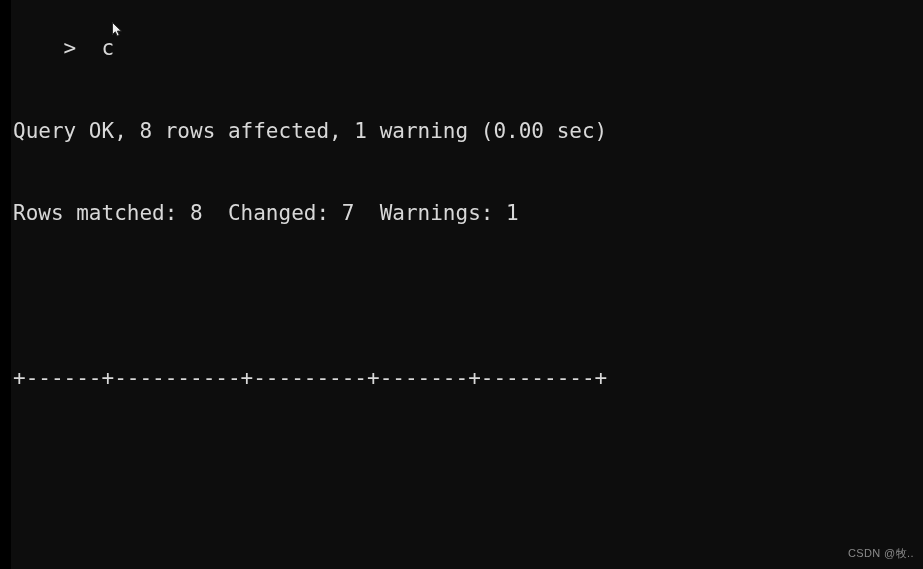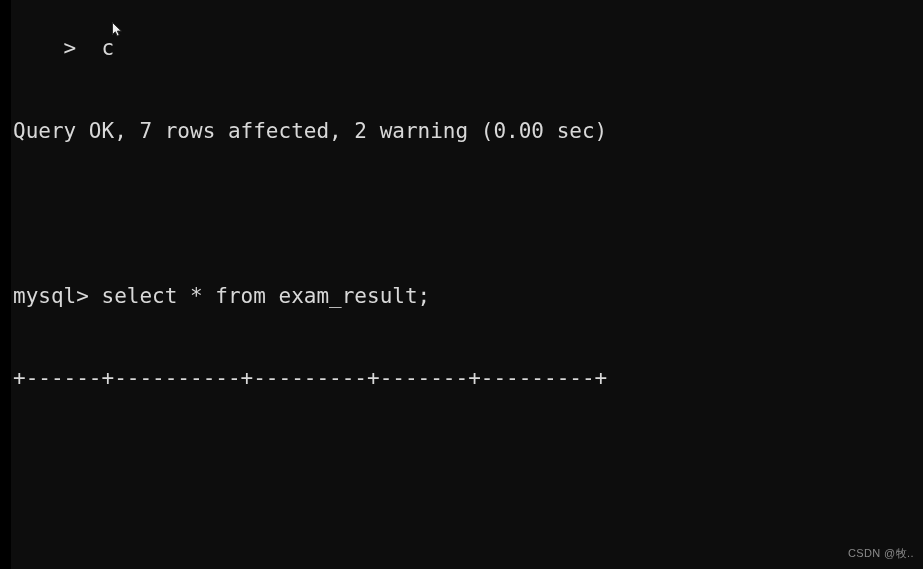--- a/index.html
+++ b/index.html
@@ -73,23 +73,23 @@
 </style>
 </head>
 <body>
 
 <div id="terminal">
 
   <div id="left-gutter"></div>
 
   <div id="screen">
     <div class="line clip-top">    &gt;  c</div>
-    <div class="line">Query OK, 7 rows affected, 2 warning (0.00 sec)</div>
+    <div class="line">Query OK, 8 rows affected, 1 warning (0.00 sec)</div>
+    <div class="line">Rows matched: 8  Changed: 7  Warnings: 1</div>
     <div class="line blank"></div>
-    <div class="line">mysql&gt; select * from exam_result;</div>
     <div class="line">+------+----------+---------+-------+---------+</div>
     
     
     
     
     
     
     
     
     

